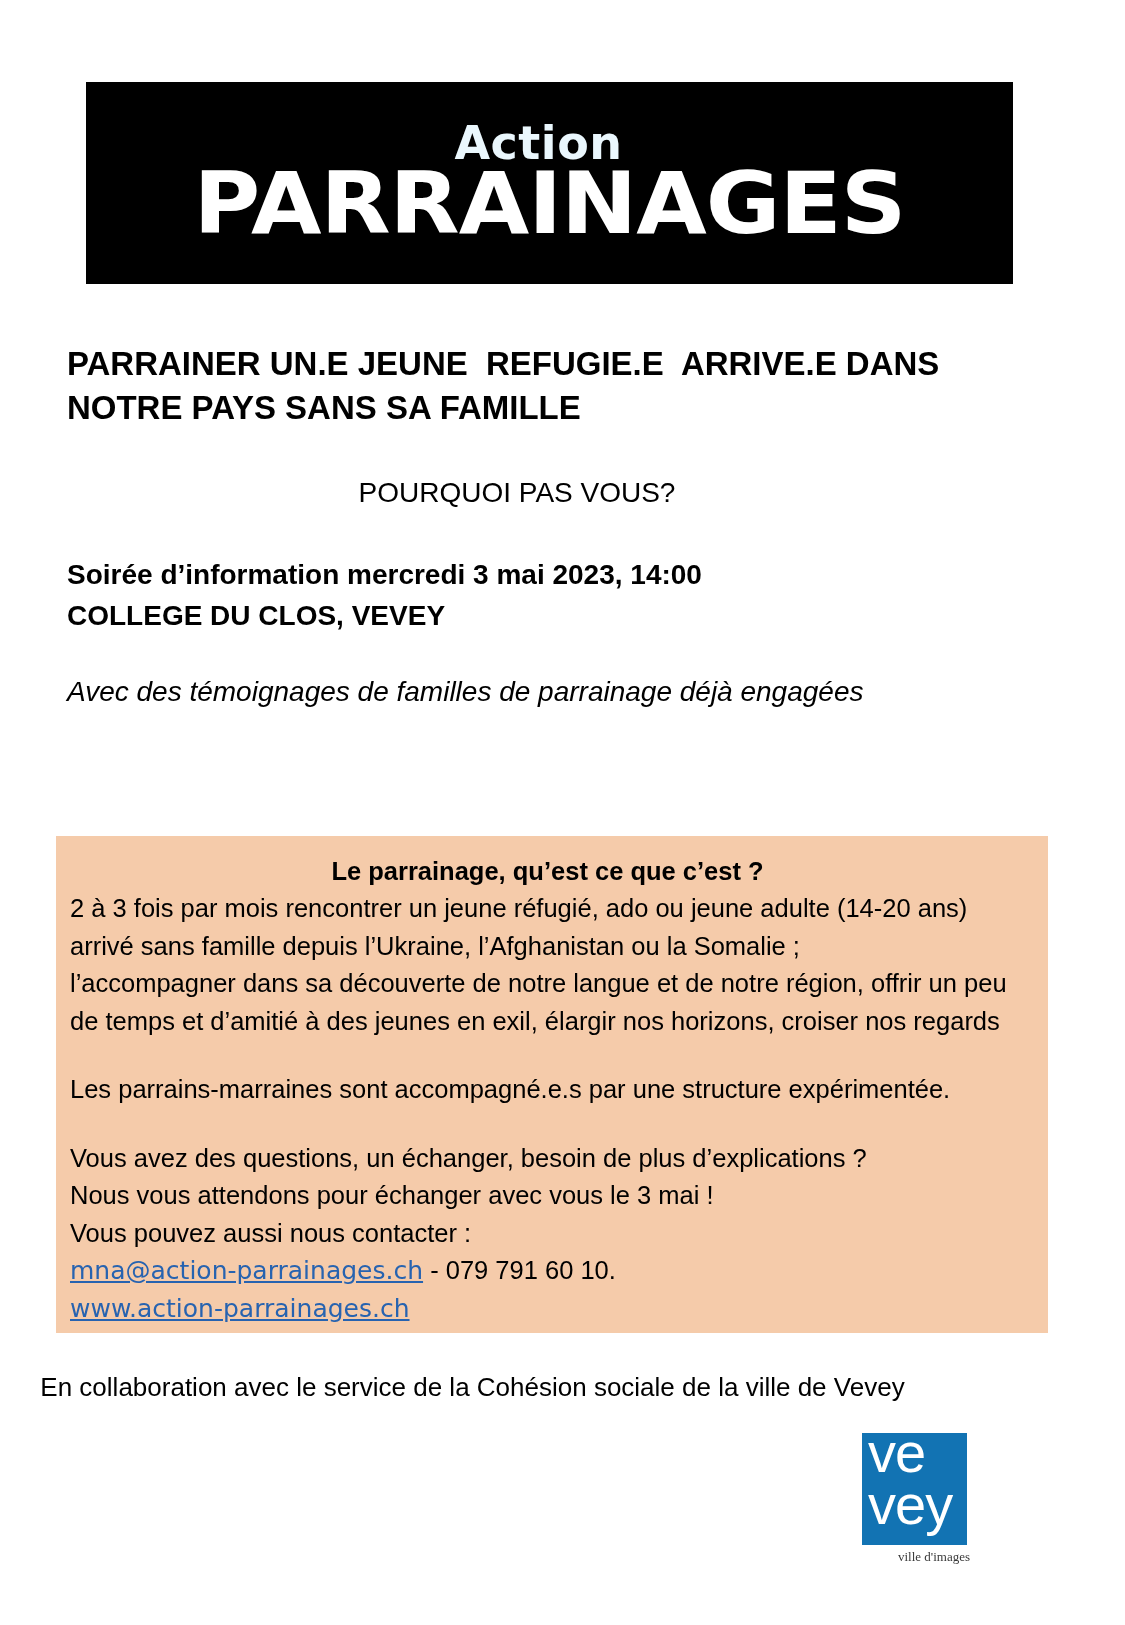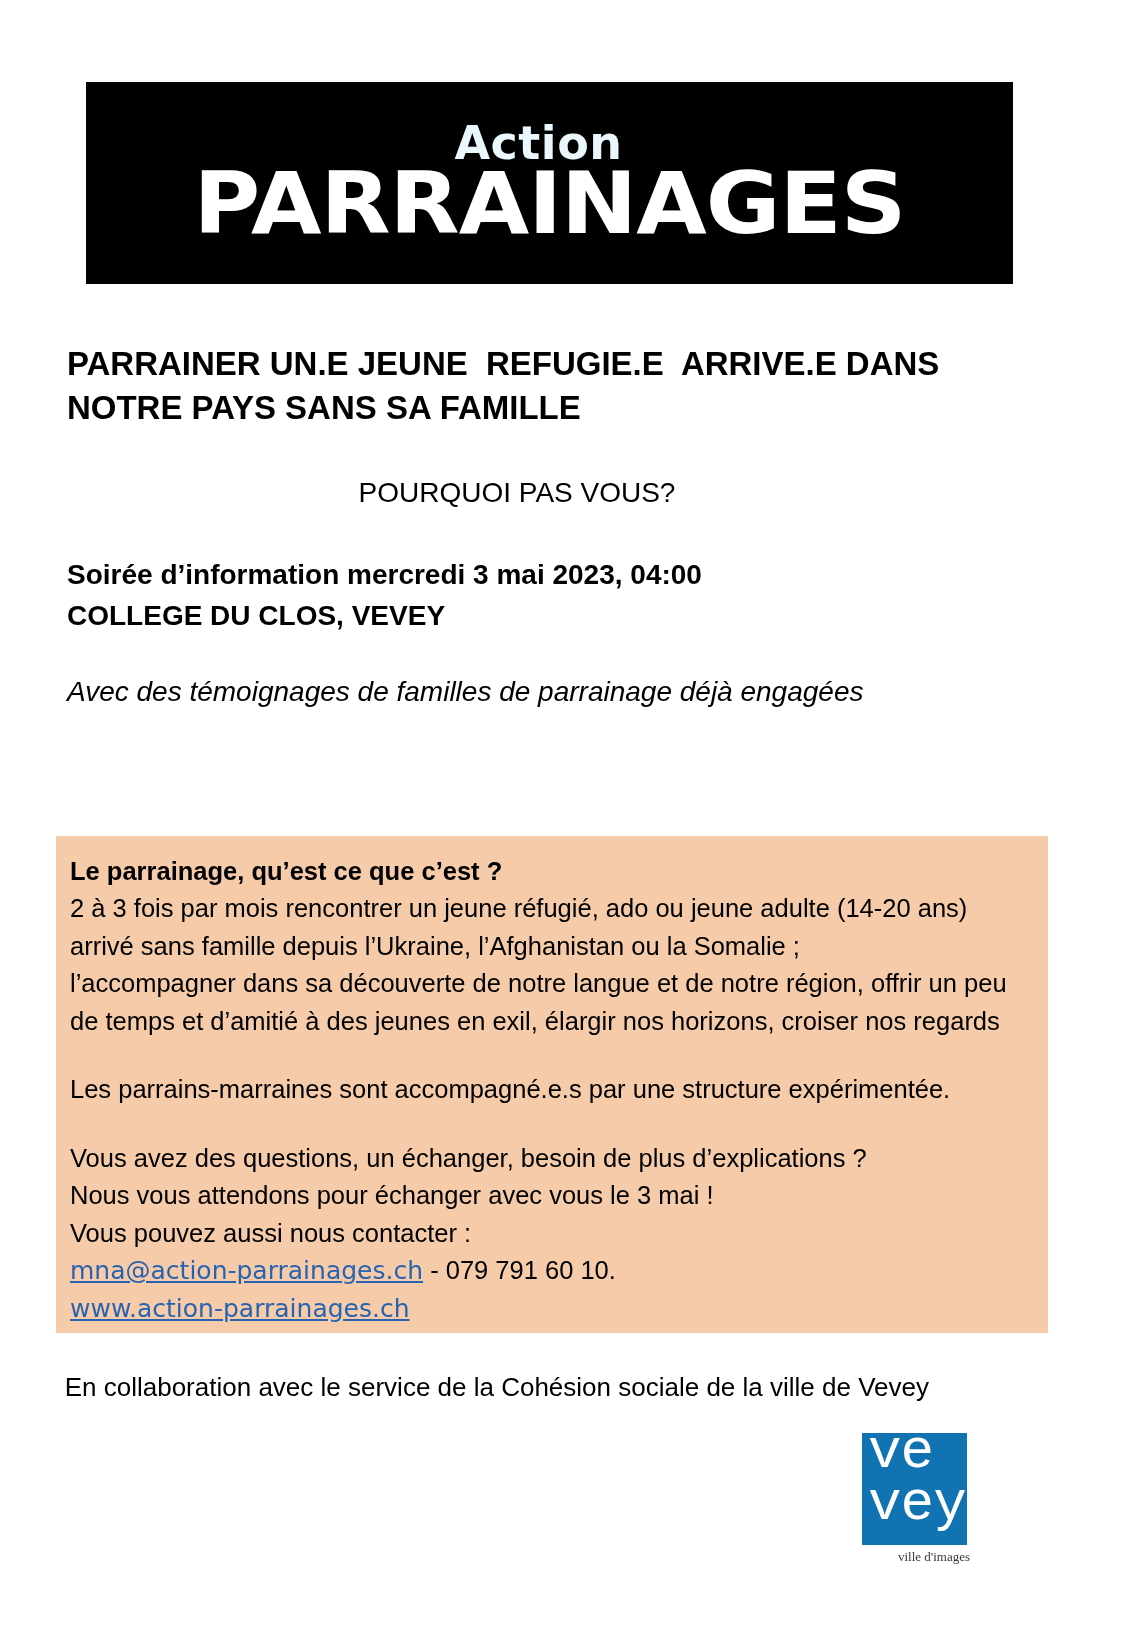--- a/index.html
+++ b/index.html
@@ -118,37 +118,37 @@
   }
   .infobox-text {
     position: absolute;
     left: 14px;
     top: 17px;
     width: 955px;
     font-size: 25.5px;
     line-height: 1.47;
   }
   .info-line { display: block; white-space: pre-wrap; min-height: 1px; }
-  .info-line.bold { font-weight: bold; }
+  .info-line.bold { font-weight: bold; text-align: center; }
   .info-line.spacer { height: 31px; }
   .link {
     color: #2763B0;
     text-decoration: underline;
     font-family: "DejaVu Sans", sans-serif;
     font-size: 25px;
   }
   .plaintail { font-size: 25.5px; color: #000; }
 
   
   .footer-note {
     position: absolute;
     left: 0;
     top: 1372px;
     width: 929px;
-    text-align: right;
+    text-align: center;
     font-size: 26px;
     padding-left: 16px;
   }
 
   
   .vevey {
     position: absolute;
     left: 862px;
     top: 1433px;
     width: 112px;
@@ -160,21 +160,21 @@
     top: 0;
     width: 105px;
     height: 112px;
     background: #1273B3;
   }
   .vevey-word {
     position: absolute;
     left: 6px;
     top: -6px;
     width: 120px;
-    font-family: Liberation Mono, monospace;
+    font-family: Liberation Sans, sans-serif;
     font-size: 56px;
     line-height: 0.92;
     color: #ffffff;
     letter-spacing: -1px;
   }
   .vevey-word span { display: block; }
   .vevey-tag {
     position: absolute;
     left: 36px;
     top: 116px;
@@ -195,21 +195,21 @@
 </div>
 
 <h1 class="headline">
   <span class="headline-line">PARRAINER UN.E JEUNE  REFUGIE.E  ARRIVE.E DANS</span>
   <span class="headline-line">NOTRE PAYS SANS SA FAMILLE</span>
 </h1>
 
 <div class="subhead">POURQUOI PAS VOUS?</div>
 
 <div class="event">
-  <span class="event-line">Soirée d’information mercredi 3 mai 2023, 04:00</span>
+  <span class="event-line">Soirée d’information mercredi 3 mai 2023, 14:00</span>
   <span class="event-line">COLLEGE DU CLOS, VEVEY</span>
 </div>
 
 <div class="testimonial">
   <span class="testimonial-line">Avec des témoignages de familles de parrainage déjà engagées</span>
 </div>
 
 <section class="infobox">
   <div class="infobox-text">
     <span class="info-line bold">Le parrainage, qu’est ce que c’est ?</span>

